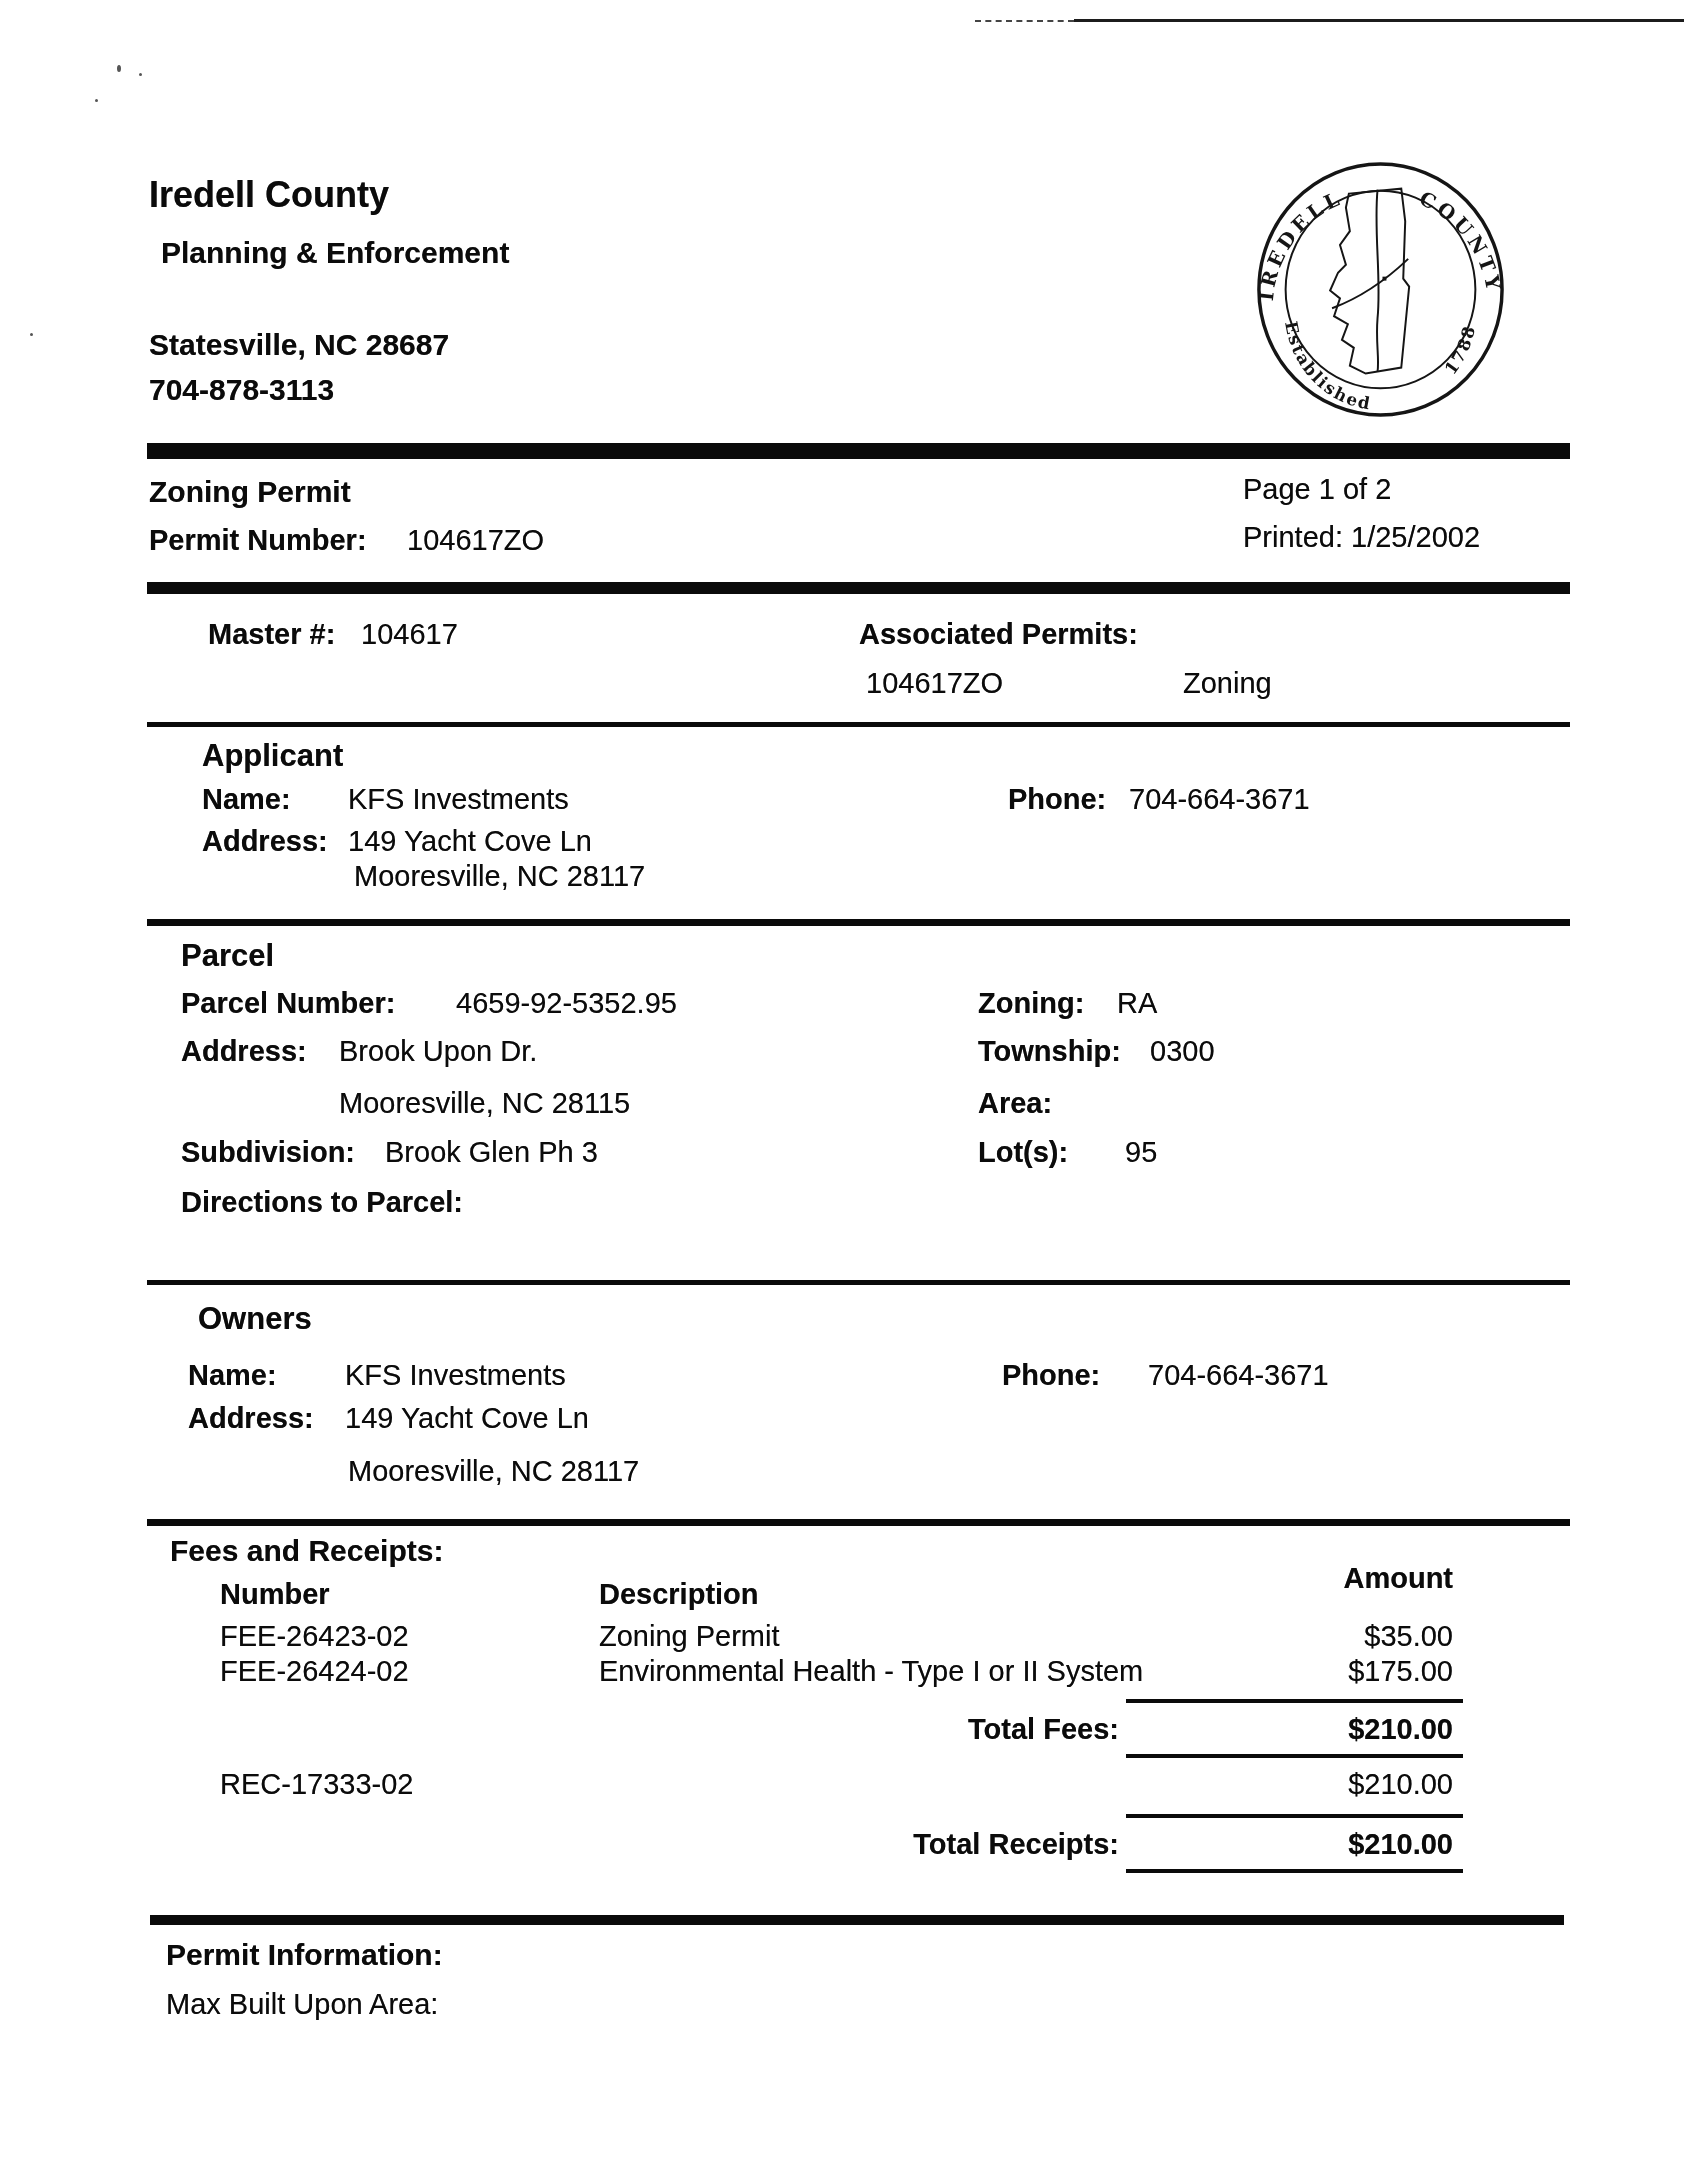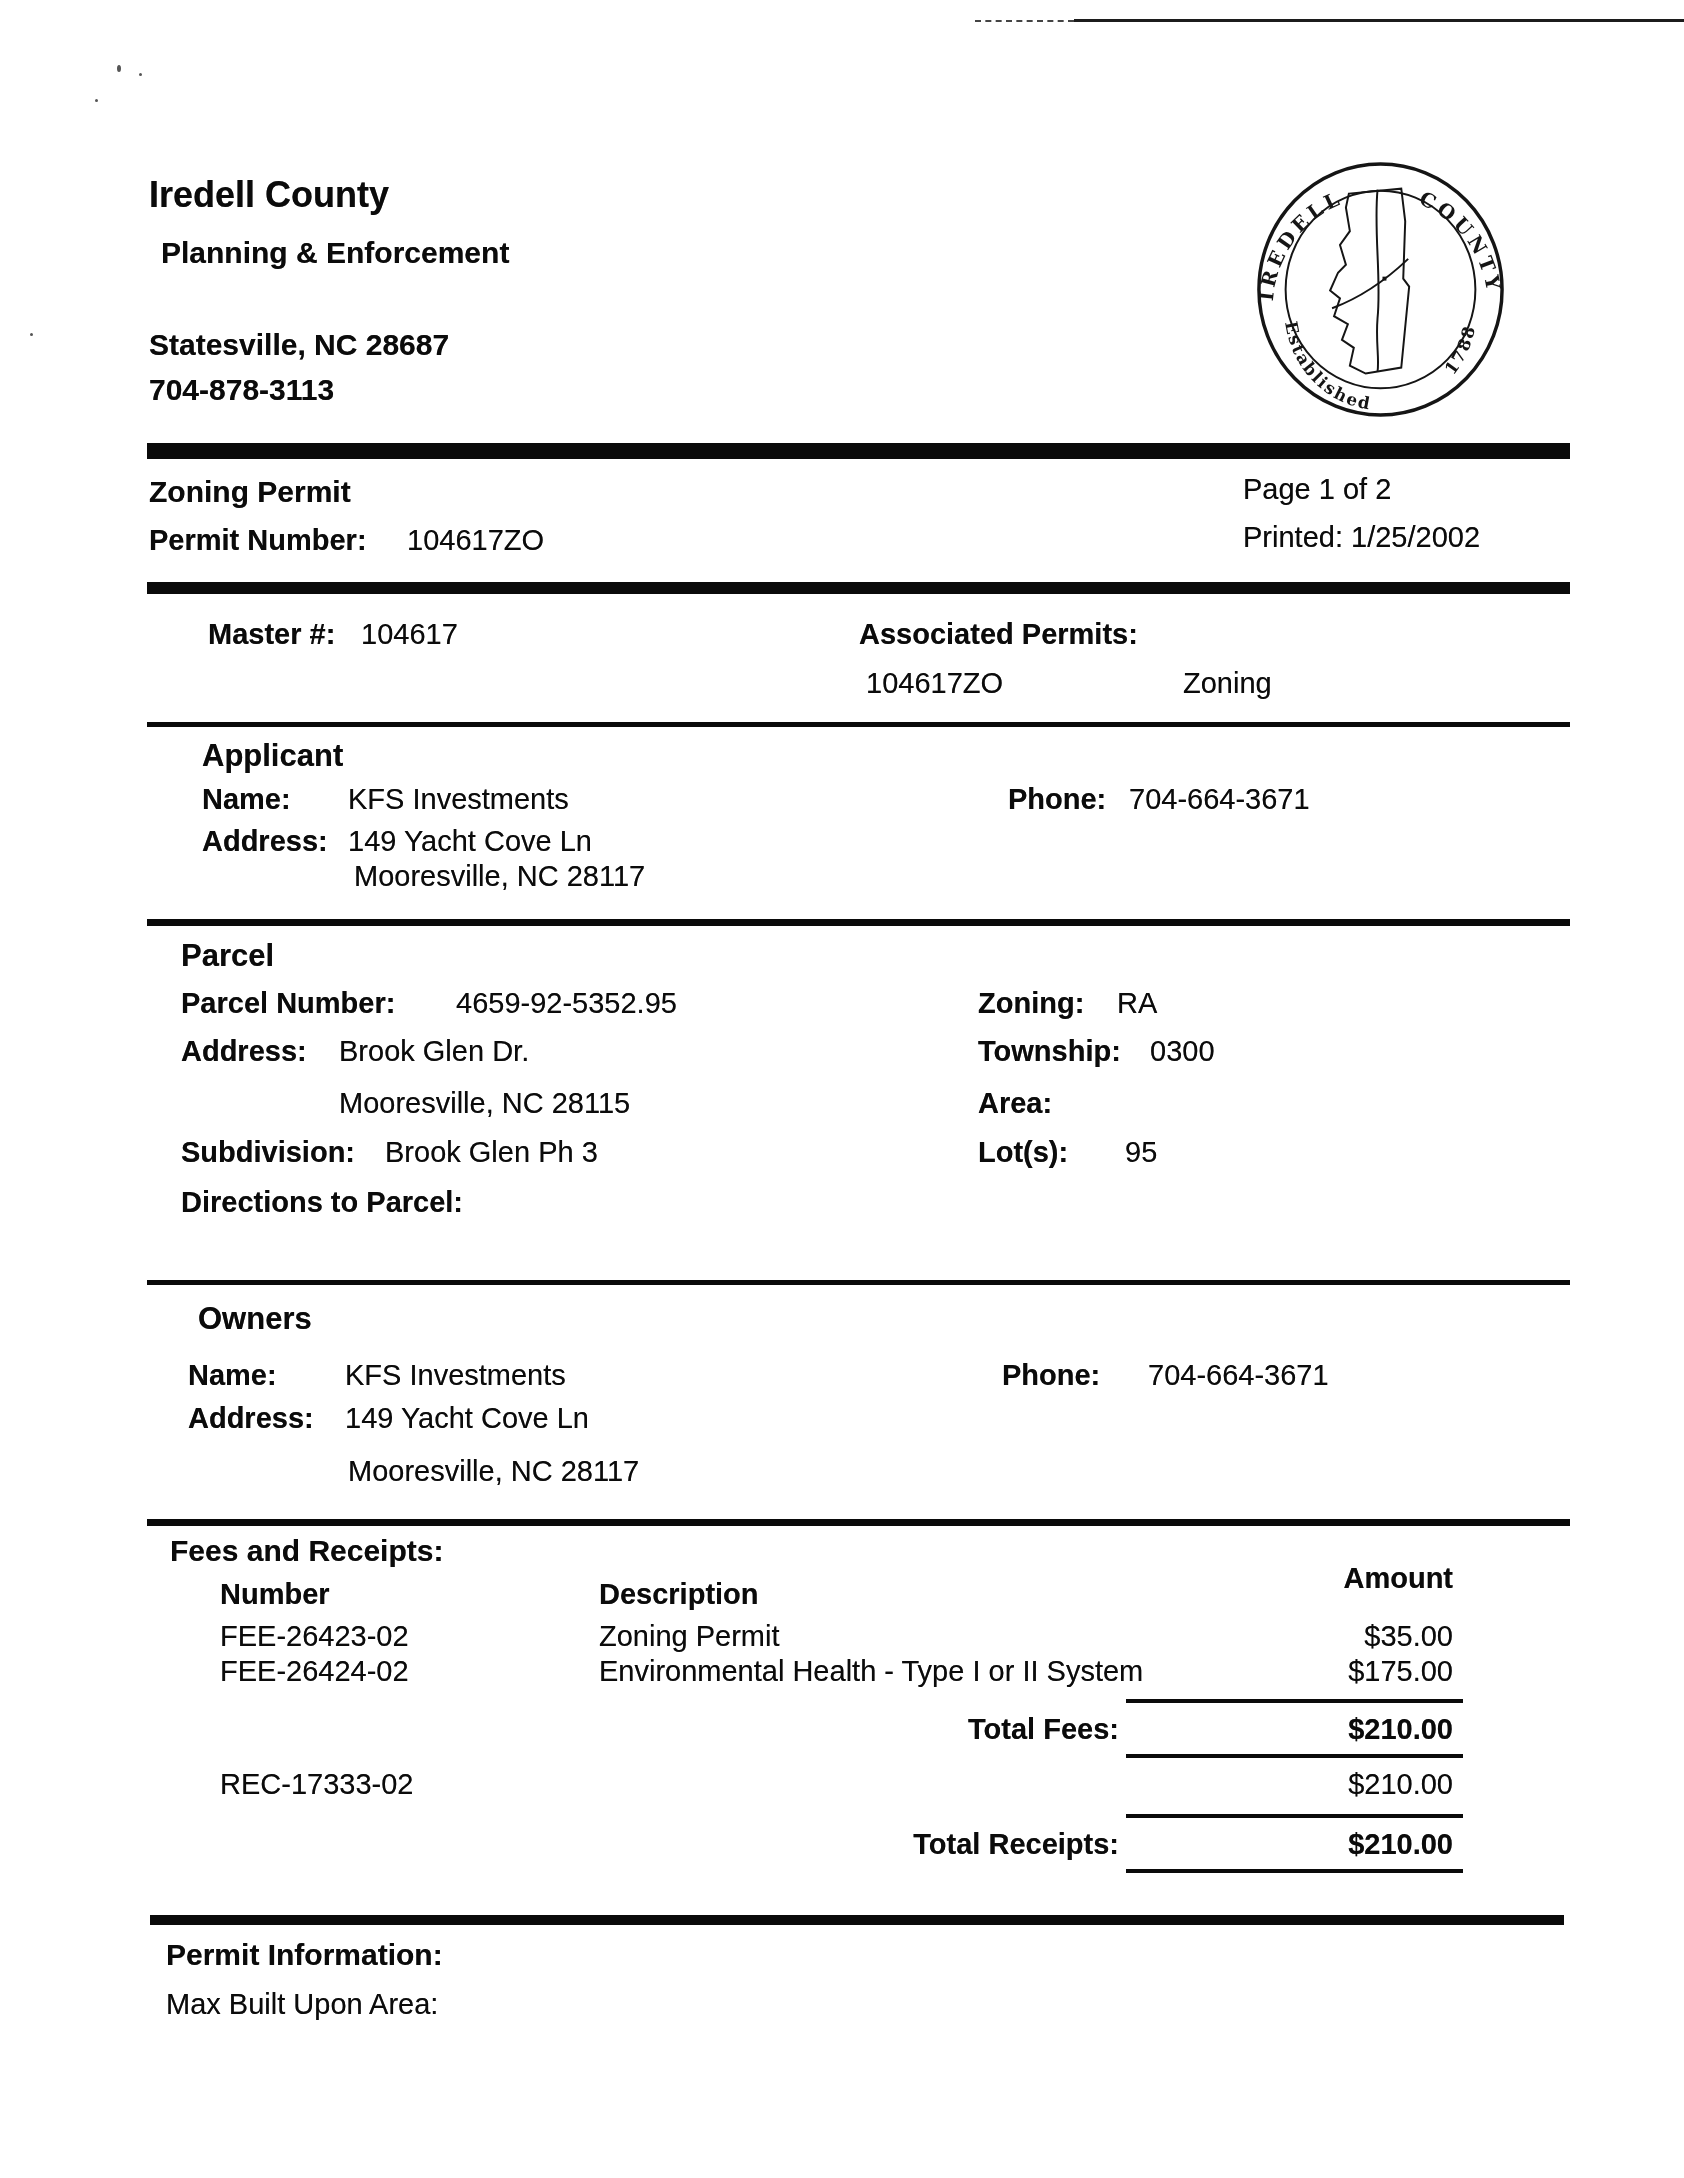--- a/index.html
+++ b/index.html
@@ -92,21 +92,21 @@
   <div class="t" style="left:354px;top:858px;">Mooresville, NC 28117</div>
 
   <div class="rule" style="left:147px;top:919px;width:1423px;height:7px;"></div>
 
   <div class="t b fs31" style="left:181px;top:937px;">Parcel</div>
   <div class="t b" style="left:181px;top:985px;">Parcel Number:</div>
   <div class="t" style="left:440px;top:985px;margin-left:16px;">4659-92-5352.95</div>
   <div class="t b" style="left:978px;top:985px;">Zoning:</div>
   <div class="t" style="left:1117px;top:985px;text-align:right;">RA</div>
   <div class="t b" style="left:181px;top:1033px;">Address:</div>
-  <div class="t" style="left:339px;top:1033px;">Brook Glen Dr.</div>
+  <div class="t" style="left:339px;top:1033px;">Brook Upon Dr.</div>
   <div class="t b" style="left:978px;top:1033px;">Township:</div>
   <div class="t" style="left:1150px;top:1033px;">0300</div>
   <div class="t" style="left:339px;top:1085px;">Mooresville, NC 28115</div>
   <div class="t b" style="left:978px;top:1085px;">Area:</div>
   <div class="t b" style="left:181px;top:1134px;">Subdivision:</div>
   <div class="t" style="left:385px;top:1134px;">Brook Glen Ph 3</div>
   <div class="t b" style="left:978px;top:1134px;">Lot(s):</div>
   <div class="t" style="left:1093px;top:1134px;margin-left:32px;">95</div>
   <div class="t b" style="left:181px;top:1184px;">Directions to Parcel:</div>
 

